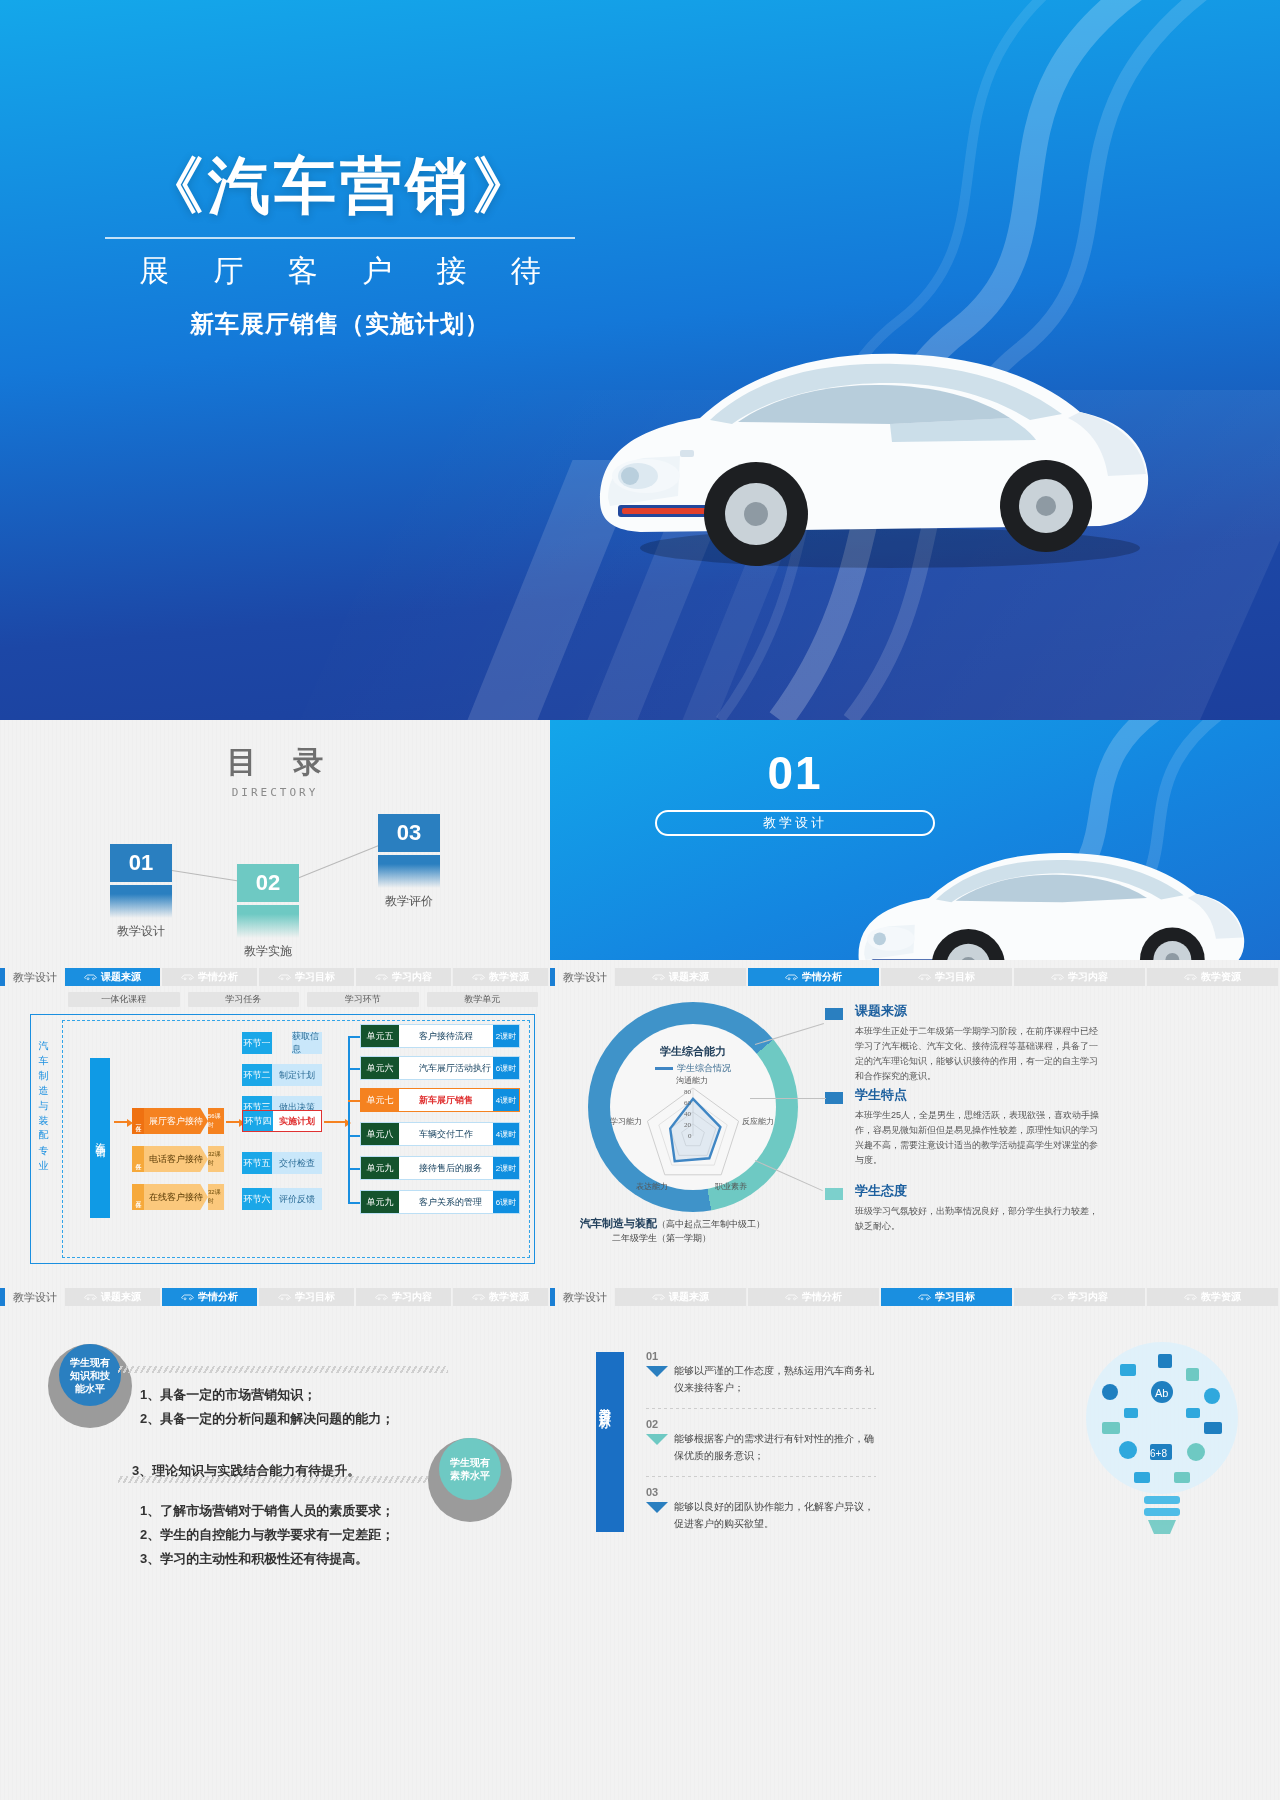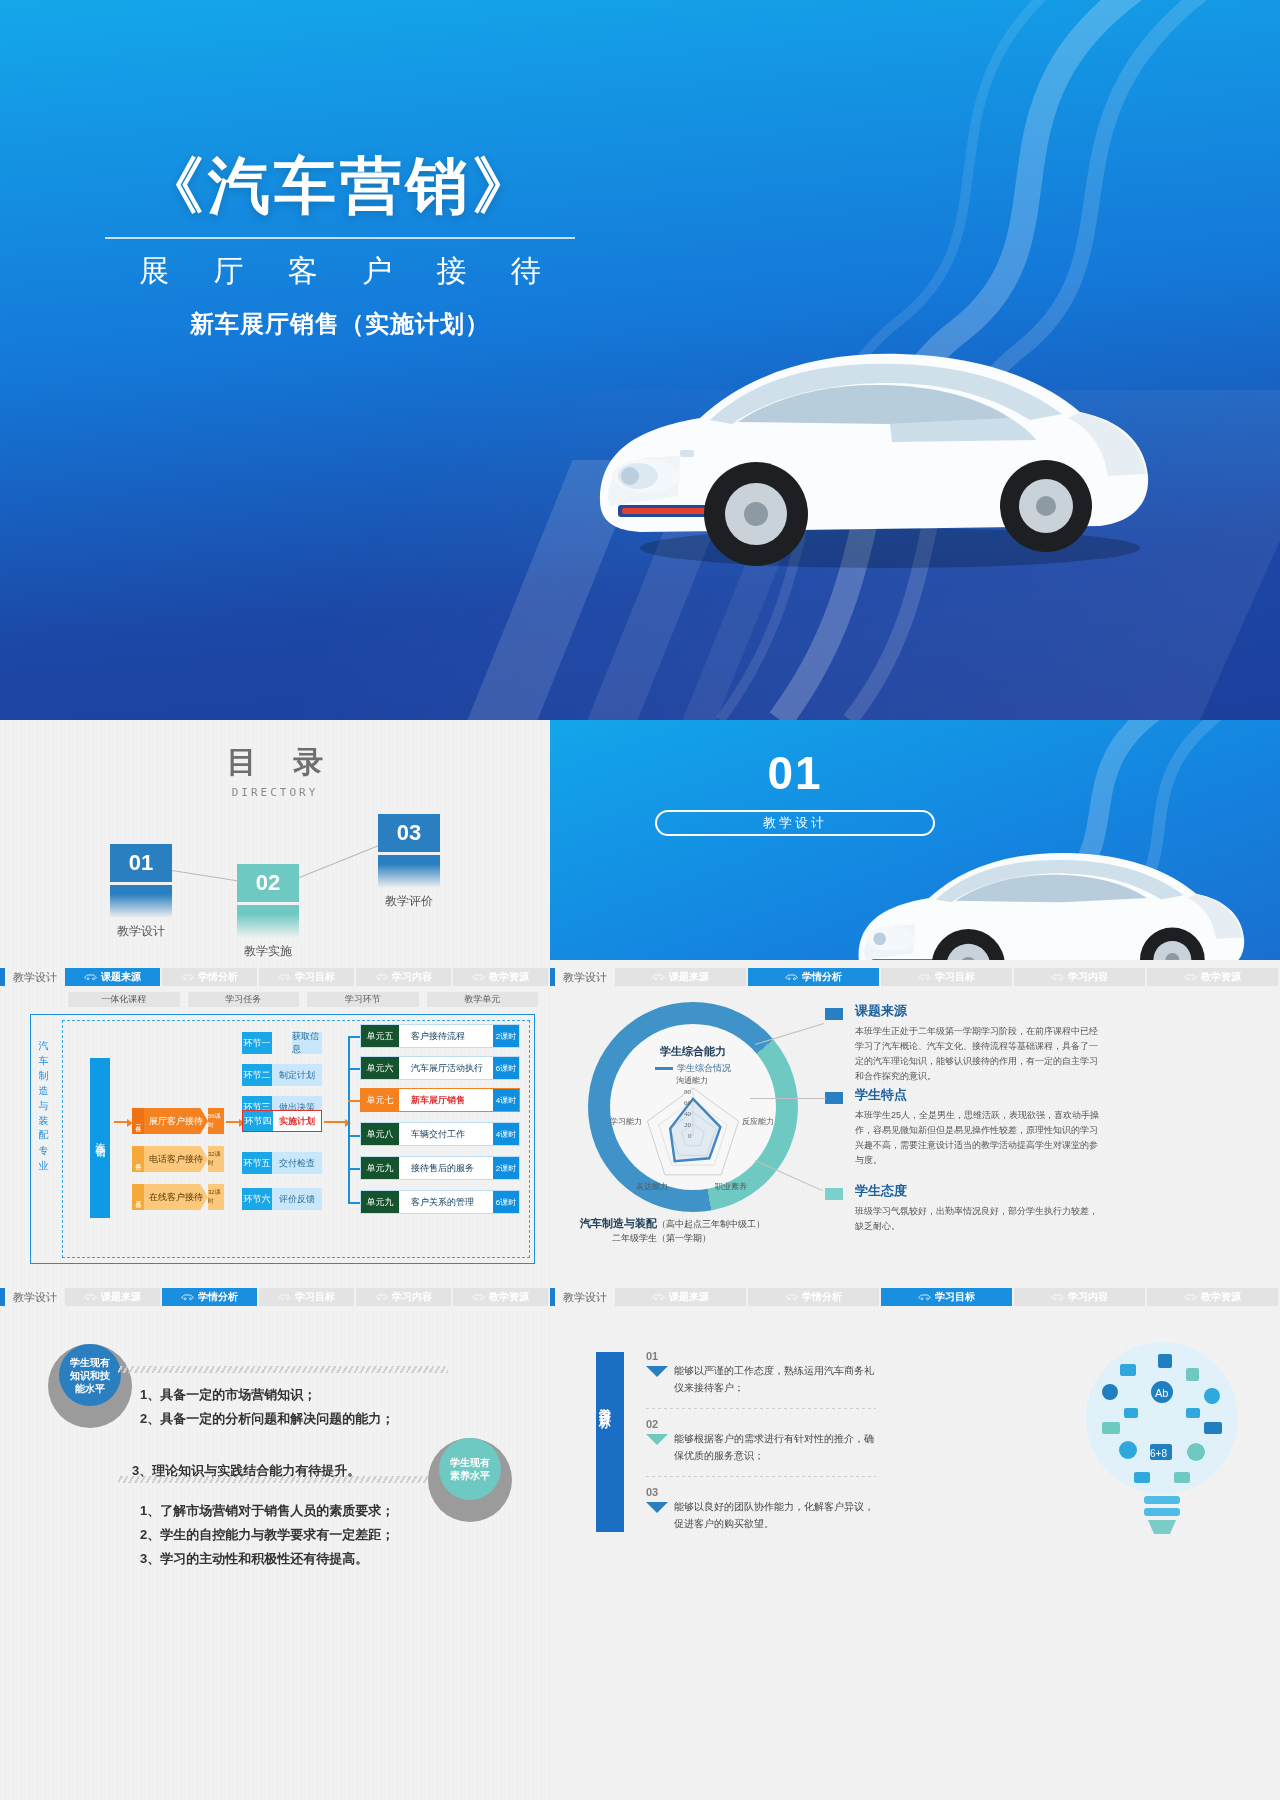--- a/index.html
+++ b/index.html
@@ -100,21 +100,21 @@
   .link .lnum{ width:30px; background:#1aa7e8; color:#fff; font-size:9px; display:flex; align-items:center;
                justify-content:center;}
   .link .lname{ flex:1; background:#c9e7fa; color:#2b6c96; font-size:9px; display:flex; align-items:center;
                 justify-content:center;}
   .link.hot{ border:1px solid #e03131;}
   .link.hot .lnum{ background:#1aa7e8;} .link.hot .lname{ background:#fff; color:#e03131; font-weight:bold;}
   .unit{ position:absolute; width:160px; height:24px; display:flex; align-items:stretch; background:#fff;
          border:1px solid #bcdff5;}
   .unit .unum{ width:38px; background:#14532d; color:#fff; font-size:9px; display:flex; align-items:center;
                justify-content:center;}
-  .unit .uname{ flex:1; color:#15405e; font-size:9px; display:flex; align-items:center; padding-left:12px;}
+  .unit .uname{ flex:1; color:#15405e; font-size:9px; display:flex; align-items:center; padding-left:20px;}
   .unit .uhrs{ width:26px; background:#0f8fe0; color:#fff; font-size:8px; display:flex; align-items:center;
                justify-content:center;}
   .unit.hot .unum{ background:#f58220;} .unit.hot .uname{ color:#e03131; font-weight:bold;}
   .unit.hot{ border-color:#f58220;}
   .arrow{ position:absolute; height:0; border-top:2px solid #f58220;}
   .arrow:after{ content:''; position:absolute; right:-5px; top:-4px; border-left:6px solid #f58220;
                 border-top:4px solid transparent; border-bottom:4px solid transparent;}
   .brace{ position:absolute; border-left:2px solid #1a8fe0; }
   .tick{ position:absolute; height:2px; background:#1a8fe0;}
 

